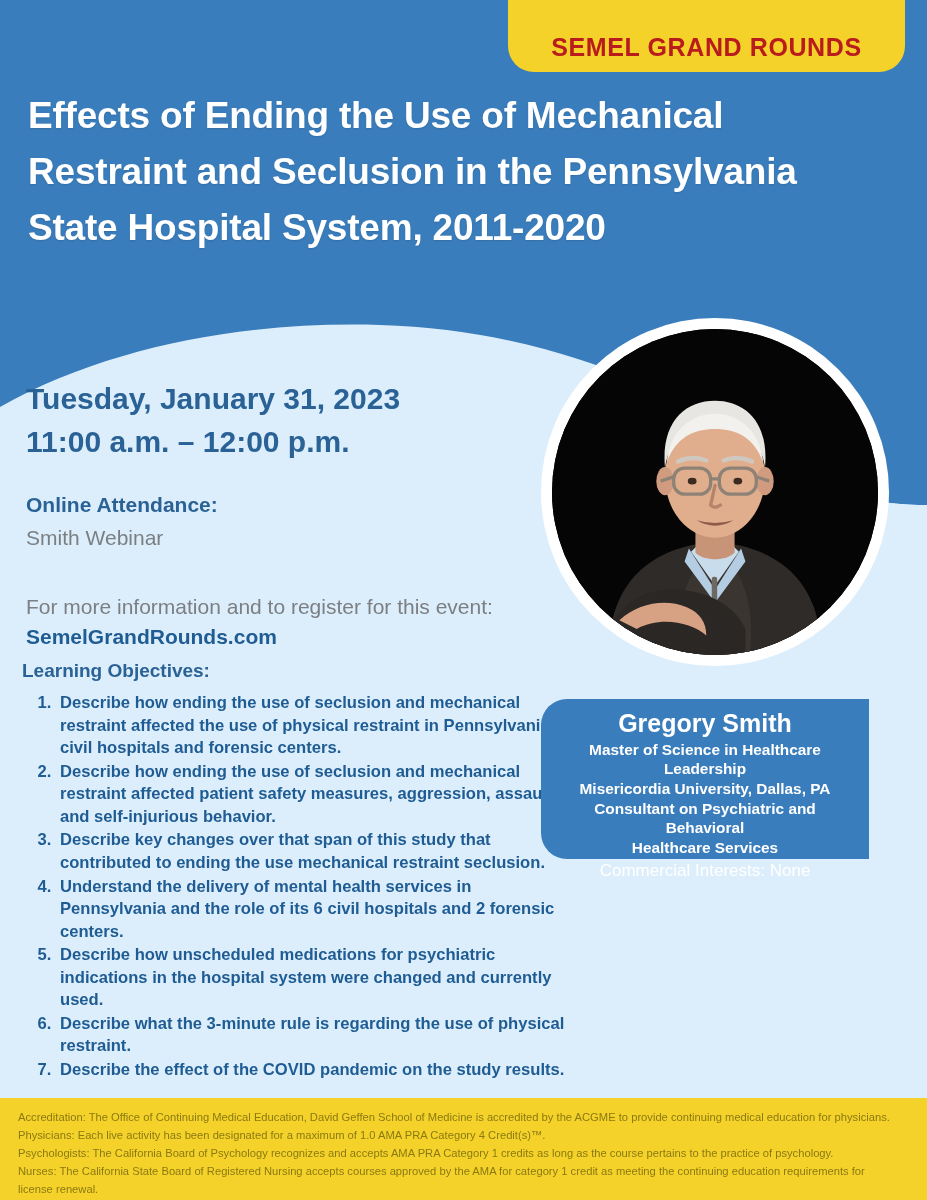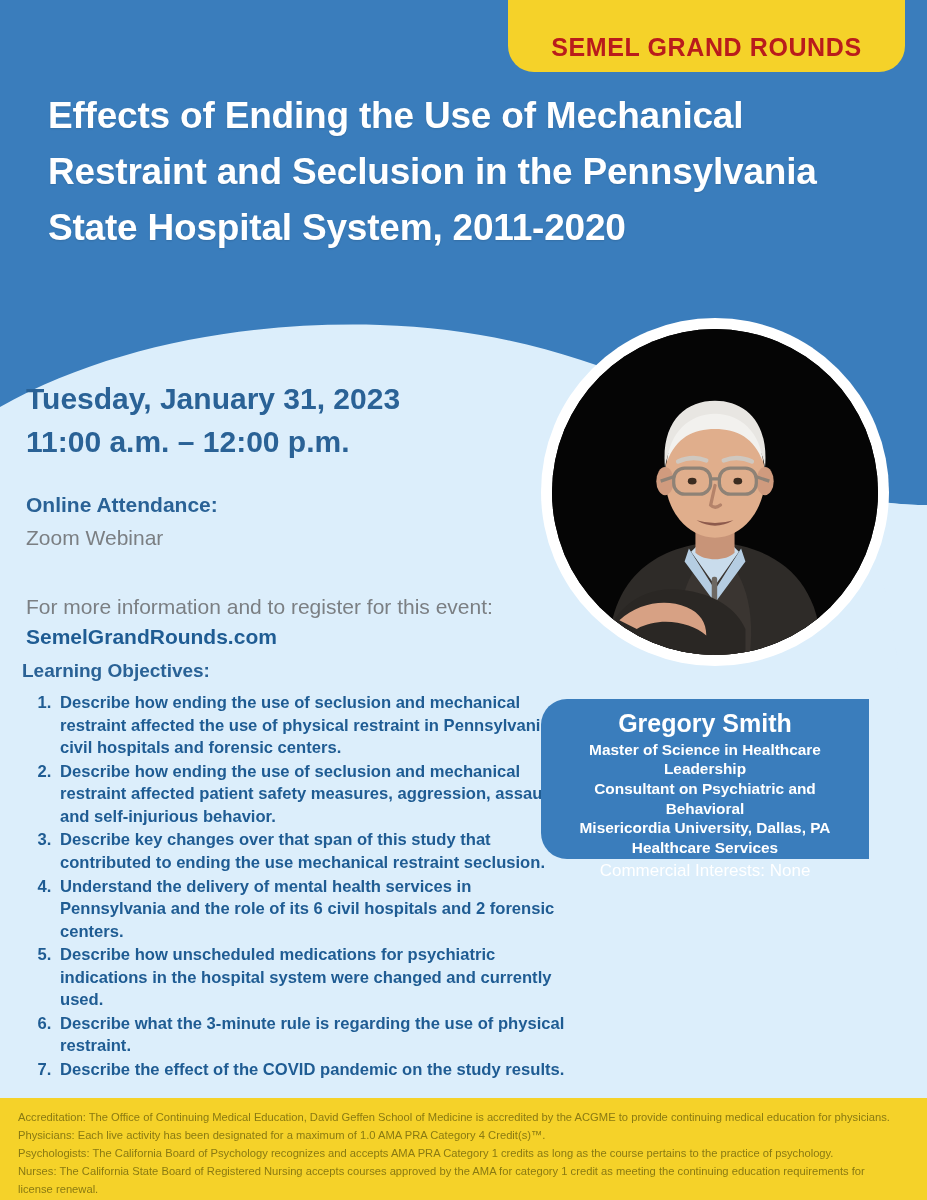--- a/index.html
+++ b/index.html
@@ -30,21 +30,21 @@
   }
   .top-banner-text{
     color:#b91c1c;
     font-size:25px;font-weight:bold;
     letter-spacing:.6px;
     white-space:nowrap;
   }
 
   
   .title{
-    position:absolute;left:48px;top:88px;width:800px;
+    position:absolute;left:28px;top:88px;width:800px;
     color:#ffffff;
     font-size:37px;line-height:1.52;
     font-weight:bold;
     letter-spacing:-.2px;
     text-shadow:0 1px 2px rgba(0,0,0,.12);
   }
 
   
   .datetime{
     position:absolute;left:26px;top:378px;width:470px;
@@ -148,21 +148,21 @@
   </div>
 
   <div class="title">Effects of Ending the Use of Mechanical Restraint and Seclusion in the Pennsylvania State Hospital System, 2011-2020</div>
 
   <div class="datetime">
     <div>Tuesday, January 31, 2023</div>
     <div>11:00 a.m. – 12:00 p.m.</div>
   </div>
 
   <div class="online-label">Online Attendance:</div>
-  <div class="online-value">Zoom Webinar</div>
+  <div class="online-value">Smith Webinar</div>
 
   <div class="register">
     <span>For more information and to register for this event: </span><b>SemelGrandRounds.com</b>
   </div>
 
   <div class="lo-heading">Learning Objectives:</div>
   <ol class="objectives" id="objectives-list">
       <li>Describe how ending the use of seclusion and mechanical restraint affected the use of physical restraint in Pennsylvania civil hospitals and forensic centers.</li>
       <li>Describe how ending the use of seclusion and mechanical restraint affected patient safety measures, aggression, assaults and self-injurious behavior.</li>
       <li>Describe key changes over that span of this study that contributed to ending the use mechanical restraint seclusion.</li>
@@ -219,22 +219,22 @@
                  L178,300 Z" fill="#2A2724"></path>
         <path d="M62,268 C80,252 104,248 124,256 C136,261 142,270 142,282
                  C128,270 100,264 78,276 Z" fill="#D7A184"></path>
       </svg>
     </div>
   </div>
 
   <div class="speaker-card">
     <div class="speaker-name">Gregory Smith</div>
     <div class="speaker-cred">Master of Science in Healthcare Leadership</div>
+    <div class="speaker-cred">Misericordia University, Dallas, PA</div>
     <div class="speaker-cred">Consultant on Psychiatric and Behavioral</div>
-    <div class="speaker-cred">Misericordia University, Dallas, PA</div>
     <div class="speaker-cred">Healthcare Services</div>
     <div class="speaker-ci">Commercial Interests: None</div>
   </div>
 
   <div class="footer">
     <p>Accreditation: The Office of Continuing Medical Education, David Geffen School of Medicine is accredited by the ACGME to provide continuing medical education for physicians.</p>
     <p>Physicians: Each live activity has been designated for a maximum of 1.0 AMA PRA Category 4 Credit(s)™.</p>
     <p>Psychologists: The California Board of Psychology recognizes and accepts AMA PRA Category 1 credits as long as the course pertains to the practice of psychology.</p>
     <p>Nurses: The California State Board of Registered Nursing accepts courses approved by the AMA for category 1 credit as meeting the continuing education requirements for</p>
     <p>license renewal.</p>

